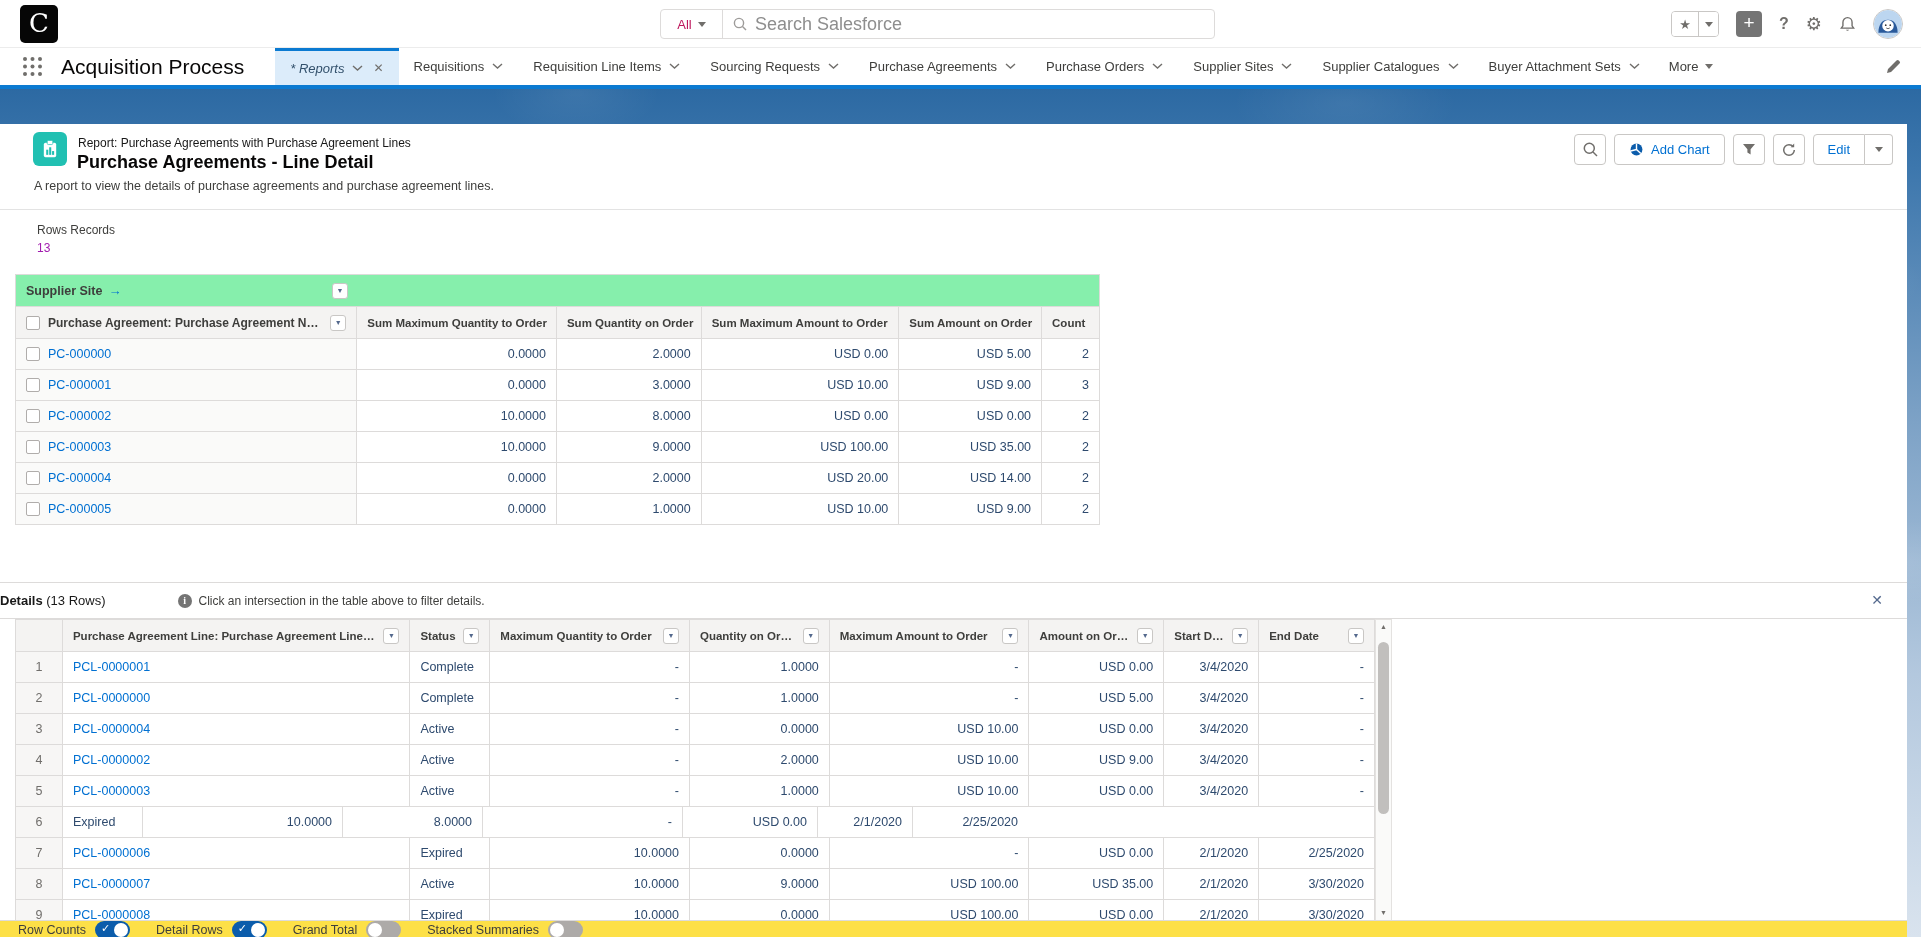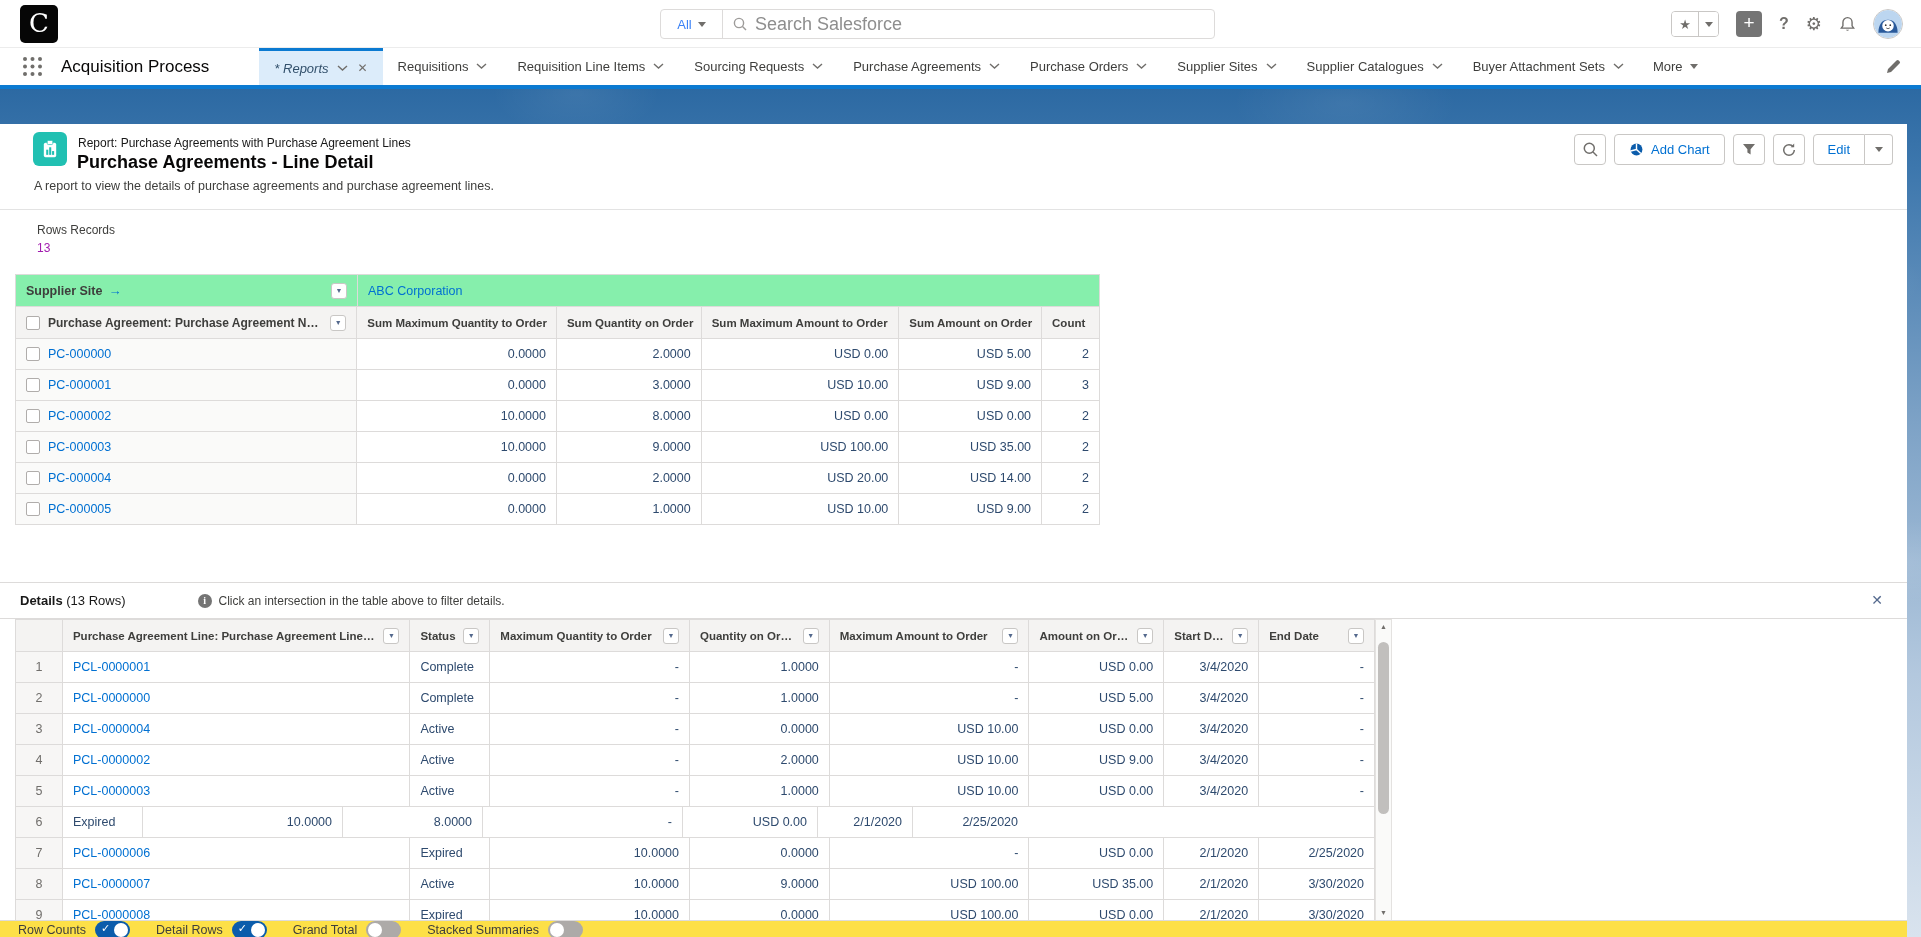--- a/index.html
+++ b/index.html
@@ -14,38 +14,38 @@
       radial-gradient(160px 70px at 70% 11%, rgba(255,255,255,.07), transparent 70%),
       radial-gradient(140px 60px at 95% 30%, rgba(255,255,255,.08), transparent 70%),
       radial-gradient(140px 60px at 99% 60%, rgba(255,255,255,.10), transparent 70%);
     pointer-events:none; }
 
   
   .ghead { position:absolute; left:0; top:0; width:100%; height:48px; background:#fff; border-bottom:1px solid #ececec; z-index:5; }
   .logo { position:absolute; left:20px; top:5px; width:38px; height:38px; background:#060606; border-radius:5px;
     color:#fff; font-family:"DejaVu Serif", serif; font-size:26px; text-align:center; line-height:36px; }
   .gsearch { position:absolute; left:660px; top:9px; width:555px; height:30px; border:1px solid #dddbda; border-radius:4px; display:flex; align-items:center; background:#fff; }
-  .gscope { width:62px; height:100%; border-right:1px solid #dddbda; display:flex; align-items:center; justify-content:center; gap:6px; font-size:13px; color:#3b82f6; cursor:pointer; }
+  .gscope { width:62px; height:100%; border-right:1px solid #dddbda; display:flex; align-items:center; justify-content:center; gap:6px; font-size:13px; color:#be185d; cursor:pointer; }
   .tri-dn { width:0; height:0; border-left:4px solid transparent; border-right:4px solid transparent; border-top:5px solid #706e6b; }
   .gsinput { border:0; outline:0; flex:1; font-size:18px; color:#181818; font-family:"Liberation Sans",sans-serif; }
   .gsinput::placeholder { color:#8e8e8e; }
   .gsmag { margin:0 8px 0 10px; }
   .gicons { position:absolute; right:18px; top:8px; height:32px; display:flex; align-items:center; gap:17px; }
   .favgrp { display:flex; border:1px solid #c9c7c5; border-radius:4px; overflow:hidden; height:26px; }
   .favgrp .seg { width:26px; display:flex; align-items:center; justify-content:center; color:#706e6b; font-size:13px; background:#fff; cursor:pointer; }
   .favgrp .seg+.seg { border-left:1px solid #c9c7c5; width:20px; }
   .plusbtn { width:26px; height:26px; border-radius:4px; background:#747474; color:#fff; font-size:19px; line-height:24px; text-align:center; cursor:pointer; }
   .hicon { color:#706e6b; font-size:16px; font-weight:bold; cursor:pointer; }
   .gear { font-size:18px; font-weight:normal; }
   .avatar { width:30px; height:30px; border-radius:50%; overflow:hidden; border:1px solid #c9c7c5; cursor:pointer; }
 
   
   .gnav { position:absolute; left:0; top:48px; width:100%; height:41px; background:#fff; border-bottom:4px solid #0b7ad1; display:flex; align-items:center; z-index:4; }
   .waffle { margin:0 18px 0 22px; cursor:pointer; }
-  .appname { font-size:17px; color:#080707; margin-right:50px; white-space:nowrap; }
+  .appname { font-size:21px; color:#080707; margin-right:31px; white-space:nowrap; }
   .tabs { display:flex; align-items:stretch; height:100%; flex:1; min-width:0; overflow:hidden; }
   .tab { display:flex; align-items:center; gap:8px; padding:0 15px; font-size:13px; color:#3e3e3c; white-space:nowrap; cursor:pointer; }
   .tab.active { background:#dcecfa; border-top:3px solid #0b7ad1; font-style:italic; color:#32506b; }
   .tab .x { font-style:normal; color:#706e6b; font-size:12px; margin-left:2px; }
   .more { display:flex; align-items:center; gap:7px; padding:0 14px; font-size:13px; color:#3e3e3c; cursor:pointer; }
   .navpencil { margin:0 20px 0 auto; cursor:pointer; }
 
   
   .card { position:absolute; left:0; top:124px; width:1907px; height:827px; background:#fff; z-index:3; }
 
@@ -86,21 +86,21 @@
   .shead1 .glabel { font-weight:bold; color:#3e3e3c; display:flex; align-items:center; gap:6px; flex:1; }
   .garrow { color:#0070d2; font-size:13px; }
   .shead2 { background:#f4f3f2; }
   .shead2 .sc { font-weight:bold; font-size:11.5px; color:#3e3e3c; }
   .sbody .c0 { background:#fafaf9; }
   .rowlabel { flex:1; overflow:hidden; text-overflow:ellipsis; font-size:12px; }
 
   
   .details { position:absolute; left:0; top:458px; width:100%; height:338px; border-top:1px solid #dddbda; background:#fff; }
   .dhead { position:absolute; left:0; top:0; width:100%; height:36px; border-bottom:1px solid #dddbda; display:flex; align-items:center; }
-  .dtitle { margin-left:20px; font-size:13px; color:#181818; font-weight:bold; }
+  .dtitle { font-size:13px; color:#181818; font-weight:bold; }
   .dcount { font-weight:normal; }
   .dhint { margin-left:72px; display:flex; align-items:center; gap:7px; font-size:12px; color:#3e3e3c; }
   .iico { width:14px; height:14px; border-radius:50%; background:#747474; color:#fff; font-size:10px; font-weight:bold; text-align:center; line-height:14px; font-family:"Liberation Serif",serif; }
   .dclose { position:absolute; right:24px; top:9px; font-size:14px; color:#54698d; cursor:pointer; }
 
   .dtable { position:absolute; left:15px; top:36px; width:1360px; font-size:12.5px; border-left:1px solid #dddbda; border-right:1px solid #dddbda; }
   .drow { display:flex; border-bottom:1px solid #dddbda; }
   .dc { border-right:1px solid #dddbda; display:flex; align-items:center; padding:0 10px; height:30px; overflow:hidden; white-space:nowrap; color:#2e4a6e; }
   .dc:last-child { border-right:0; }
   .d0 { width:47px; justify-content:center; color:#706e6b; background:#f7f6f5; }
@@ -320,23 +320,20 @@
 
     <div class="sumtable">
       <div class="srow shead1">
         <div class="sc c0">
           <span class="glabel">
             <span>Supplier Site</span>
             <span class="garrow">→</span>
           </span>
           <span class="hbtn">▼</span>
         </div>
-        <div class="sc" style="flex:1;">
-          <a class="lnk">ABC Corporation</a>
-        </div>
       </div>
       <div class="srow shead2">
         <div class="sc c0">
           <span class="cbx"></span>
           <span class="rowlabel">Purchase Agreement: Purchase Agreement Number</span>
           <span class="hbtn">▼</span>
         </div>
         <div class="sc c1">Sum Maximum Quantity to Order</div>
         <div class="sc c2">Sum Quantity on Order</div>
         <div class="sc c3">Sum Maximum Amount to Order</div>

